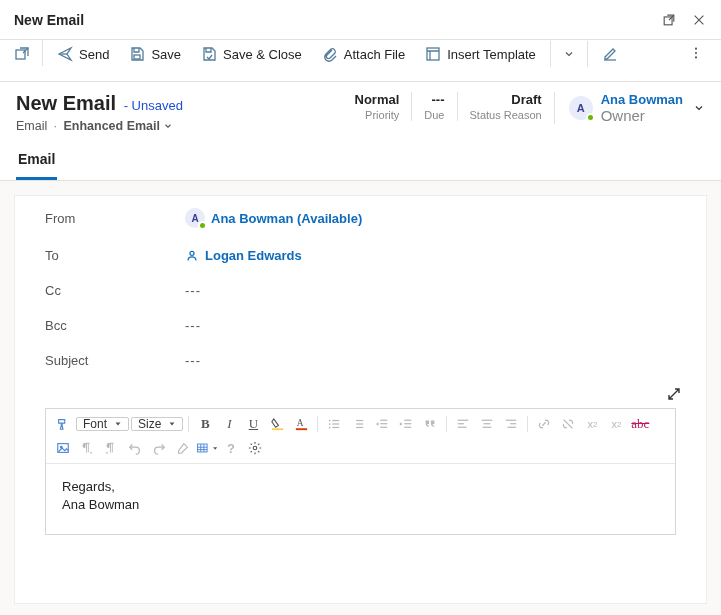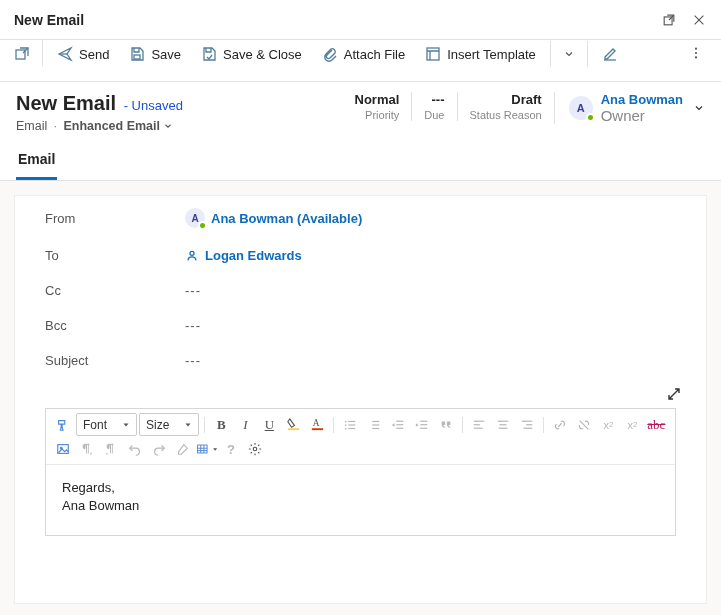--- a/index.html
+++ b/index.html
@@ -69,21 +69,21 @@
   .fieldrow .val.link { color:#0f6cbd; font-weight:600; display:flex; align-items:center; gap:6px;}
   .fieldrow .val.empty { color:#555; letter-spacing:1px;}
   .contact-ico { width:14px; height:14px; }
   
   .expandrow { display:flex; justify-content:flex-end; padding: 8px 20px 2px 20px;}
   .expandrow .ebtn { width:20px; height:20px; cursor:pointer; color:#444;}
   
   .editor { margin: 0 30px; border:1px solid #d6d6d6;}
   .toolbar { display:flex; align-items:center; flex-wrap:wrap; gap:2px; padding:4px 6px; border-bottom:1px solid #e8e8e8;}
   .tb { width:22px; height:22px; display:flex; align-items:center; justify-content:center; color:#555; cursor:pointer; border-radius:2px; font-size:13px;}
-  .tb.wide { width:auto; padding:0 6px; gap:12px; border:1px solid #ccc; height:23px; font-size:12px; color:#333;}
+  .tb.wide { width:auto; padding:0 6px; gap:4px; border:1px solid #ccc; height:14px; font-size:12px; color:#333;}
   .tb.wide svg { color:#555;}
   .tb.dim { color:#b8b8b8; }
   .toolbar .tsep { width:1px; height:16px; background:#e1e1e1; margin:0 3px;}
   .tb .caret { margin-left:3px;}
   .tb.letter { font-family: "Times New Roman", serif; }
   .tb.letterB { font-weight:bold; }
   .tb.letterI { font-style:italic; }
   .tb.letterU { text-decoration: underline; }
   .tb.letterS { text-decoration: line-through; color:#be185d;}
   .ebody { padding: 14px 16px; font-size:13px; line-height:1.35; min-height:70px;}

